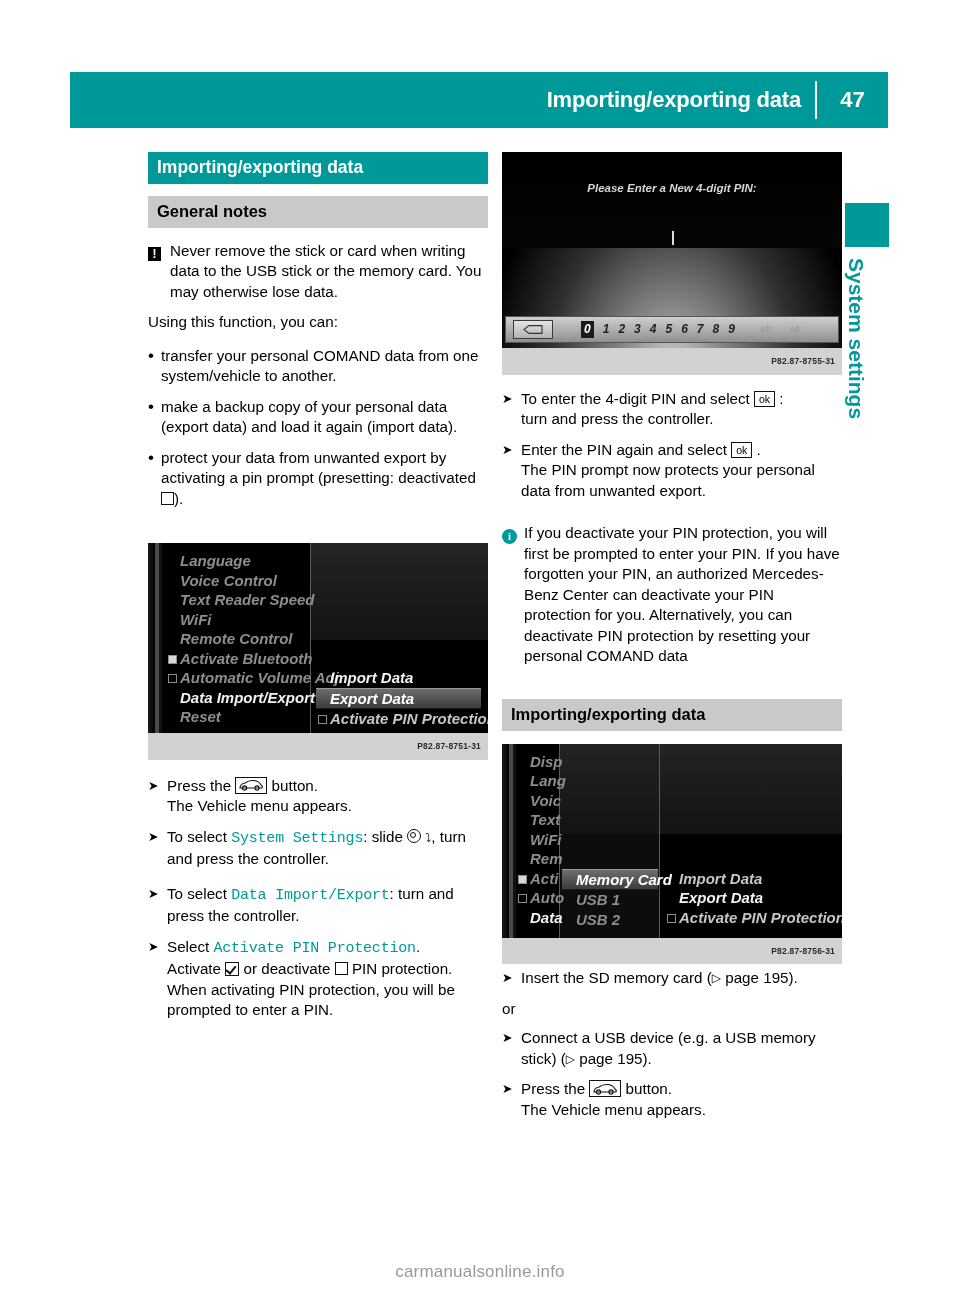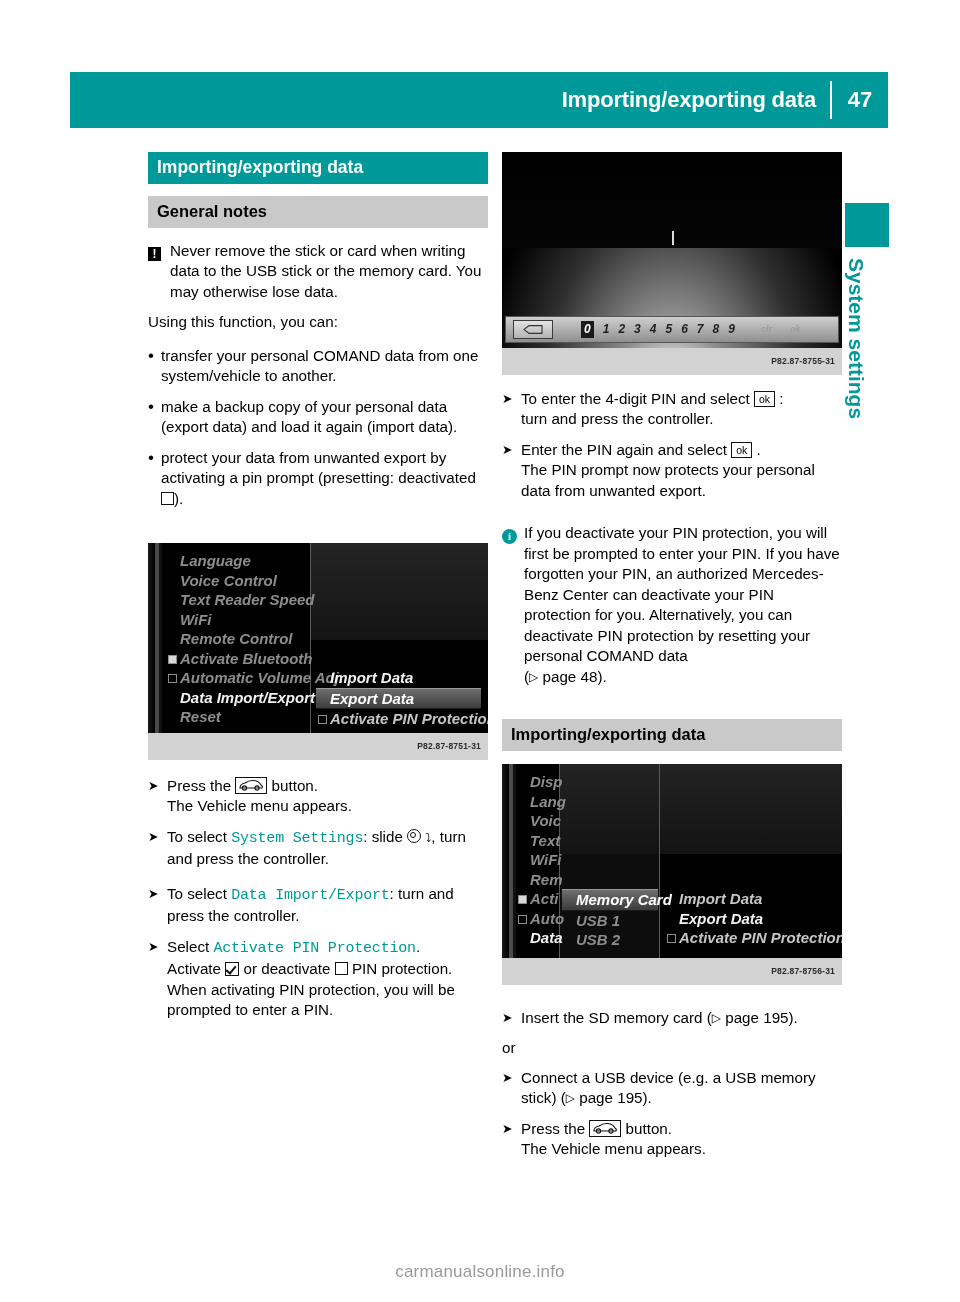--- a/index.html
+++ b/index.html
@@ -37,21 +37,21 @@
   }
   #header-divider {
     width: 2px;
     height: 38px;
     background: #ffffff;
   }
   #header-pageno {
     color: #ffffff;
     font-size: 22px;
     font-weight: bold;
-    width: 56px;
+    width: 71px;
     text-align: center;
   }
 
   
   #side-tab-square {
     position: absolute;
     left: 845px;
     top: 203px;
     width: 44px;
     height: 44px;
@@ -415,20 +415,21 @@
     </span>
   </div>
 
 </div>
 
 <div class="column" id="col-right">
 
   <div class="shot" style="margin-bottom:14px;">
     <div class="shot-inner" style="height:196px;background:radial-gradient(ellipse at 50% 118%, #e8e8e8 0%, #8a8a8a 22%, #303030 52%, #000 78%);">
       <div style="position:absolute;left:0;top:0;right:0;height:96px;background:linear-gradient(#000,#050505);"></div>
+      <div style="position:absolute;left:0;right:0;top:26px;text-align:center;color:#d6d6d6;font-size:11.5px;font-style:italic;font-weight:bold;">Please Enter a New 4-digit PIN:</div>
       <div style="position:absolute;left:50%;top:79px;width:2px;height:14px;background:#dcdcdc;"></div>
 
       <div style="position:absolute;left:3px;right:3px;bottom:5px;height:25px;background:linear-gradient(#cfcfcf,#8f8f8f);border:1px solid #555;display:flex;align-items:center;">
         <div style="width:38px;height:17px;margin-left:7px;border:1.3px solid #3a3a3a;background:linear-gradient(#e4e4e4,#b2b2b2);display:flex;align-items:center;justify-content:center;">
           <svg width="20" height="9" viewBox="0 0 20 9">
               <path d="M6 0.6 L19 0.6 L19 8.4 L6 8.4 L1 4.5 Z" fill="none" stroke="#333" stroke-width="1.1"></path>
             </svg>
         </div>
         <div style="margin-left:28px;background:#1a1a1a;color:#fff;font-size:12px;font-style:italic;font-weight:bold;padding:2px 3px;line-height:13px;">0</div>
         <div style="margin-left:9px;font-size:12px;font-style:italic;font-weight:bold;color:#1f1f1f;">1</div>
@@ -460,29 +461,28 @@
     <span class="bd">
       <span>Enter the PIN again and select </span><span class="ok-key">ok</span><span> .</span>
       <span class="sub">The PIN prompt now protects your personal data from unwanted export.</span>
     </span>
   </div>
 
   <div class="hang info" style="margin-top:22px;">
     <span class="mk"><span class="info-glyph">i</span></span>
     <span class="bd">
       <span>If you deactivate your PIN protection, you will first be prompted to enter your PIN. If you have forgotten your PIN, an authorized Mercedes-Benz Center can deactivate your PIN protection for you. Alternatively, you can deactivate PIN protection by resetting your personal COMAND data</span>
-      <span class="sub">(<span class="arrow-ref">▷</span> <span>page 48).</span></span>
     </span>
   </div>
 
   <div style="height:22px"></div>
 
   <div class="h-grey">Importing/exporting data</div>
 
-  <div class="shot" style="margin-bottom:23px;">
+  <div class="shot" style="margin-bottom:4px;">
     <div class="shot-inner" style="height:194px;">
       <div style="position:absolute;left:0;top:0;bottom:0;width:7px;background:linear-gradient(90deg,#1a1a1a,#000);"></div>
       <div style="position:absolute;left:7px;top:0;bottom:0;width:4px;background:#4a4a4a;"></div>
       <div style="position:absolute;left:11px;top:0;bottom:0;width:3px;background:#111;"></div>
       <div style="position:absolute;left:57px;top:0;bottom:0;width:100px;background:#0d0d0d;"></div>
       <div style="position:absolute;left:58px;top:0;right:0;height:90px;background:linear-gradient(#232323,#131313);"></div>
       <div class="vsep" style="left:57px;"></div>
       <div class="vsep" style="left:157px;"></div>
 
       <div class="mlist" style="left:14px;top:8px;width:48px;">

